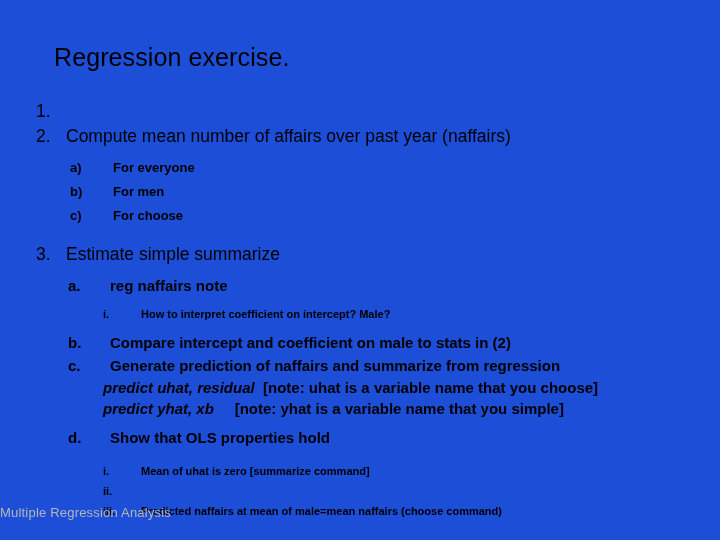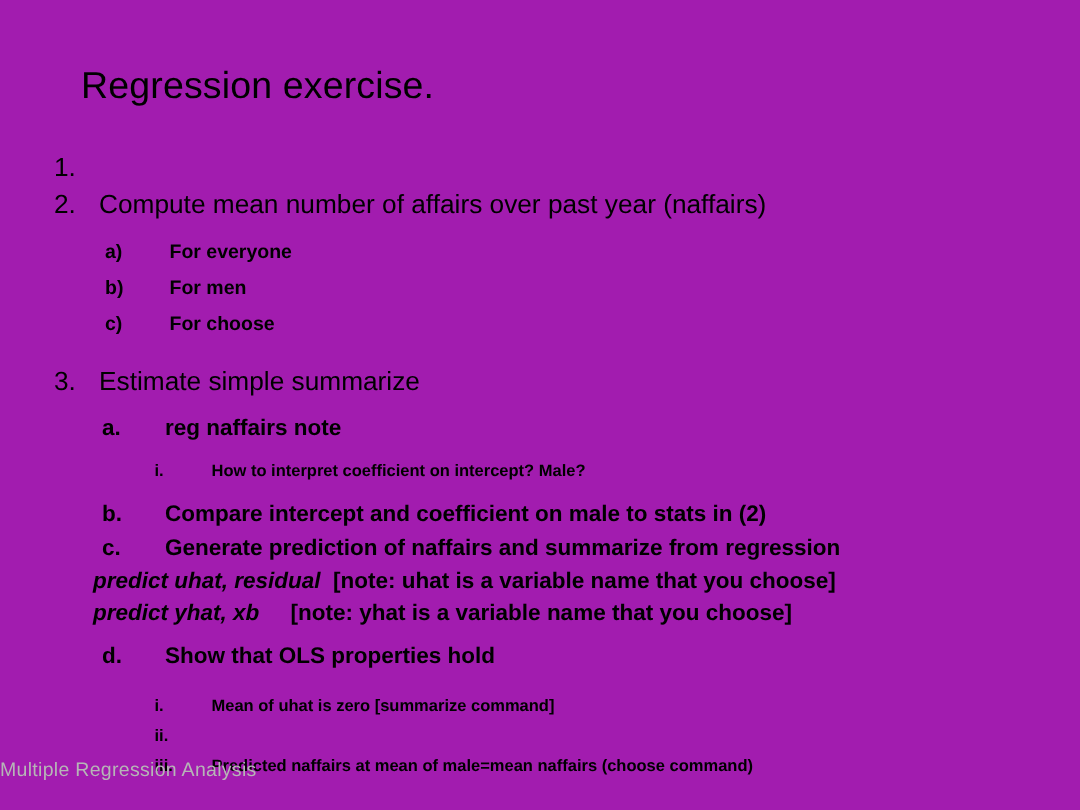--- a/index.html
+++ b/index.html
@@ -13,21 +13,21 @@
     position: relative;
     overflow: hidden;
     font-family: "Liberation Sans", sans-serif;
     color: #000000;
     -webkit-font-smoothing: antialiased;
   }
 
   .slide {
     position: absolute;
     inset: 0;
-    background: #a21caf;
+    background: #1d4ed8;
     text-decoration: underline;
   }
 
   
   .slide-title {
     position: absolute;
     left: 54px;
     top: 42px;
     font-size: 25px;
     font-weight: 400;
@@ -92,21 +92,21 @@
     font-weight: 700;
     padding-left: 103px;
   }
   .lvl3 .marker { width: 38px; }
 
   
   .cont {
     font-size: 15px;
     line-height: 21px;
     font-weight: 700;
-    padding-left: 62px;
+    padding-left: 103px;
     white-space: pre;
   }
   .cmd { font-style: italic; }
   .note { font-style: normal; }
 
   .gap-sm { height: 7px; }
   .gap-md { height: 12px; }
   .gap-lg { height: 14px; }
 
   
@@ -184,21 +184,21 @@
       <span class="content">Compare intercept and coefficient on male to stats in (2)</span>
     </div>
 
     <div class="row lvl2b">
       <span class="marker">c.</span>
       <span class="content">Generate prediction of naffairs and summarize from regression</span>
     </div>
 
     <div class="cont"><span class="cmd">predict uhat, residual</span><span class="note">  [note: uhat is a variable name that you choose]</span></div>
 
-    <div class="cont"><span class="cmd">predict yhat, xb</span><span class="note">     [note: yhat is a variable name that you choose]</span></div>
+    <div class="cont"><span class="cmd">predict yhat, xb</span><span class="note">     [note: yhat is a variable name that you simple]</span></div>
 
     <div class="gap-sm"></div>
 
     <div class="row lvl2b">
       <span class="marker">d.</span>
       <span class="content">Show that OLS properties hold</span>
     </div>
 
     <div class="gap-md"></div>
 

